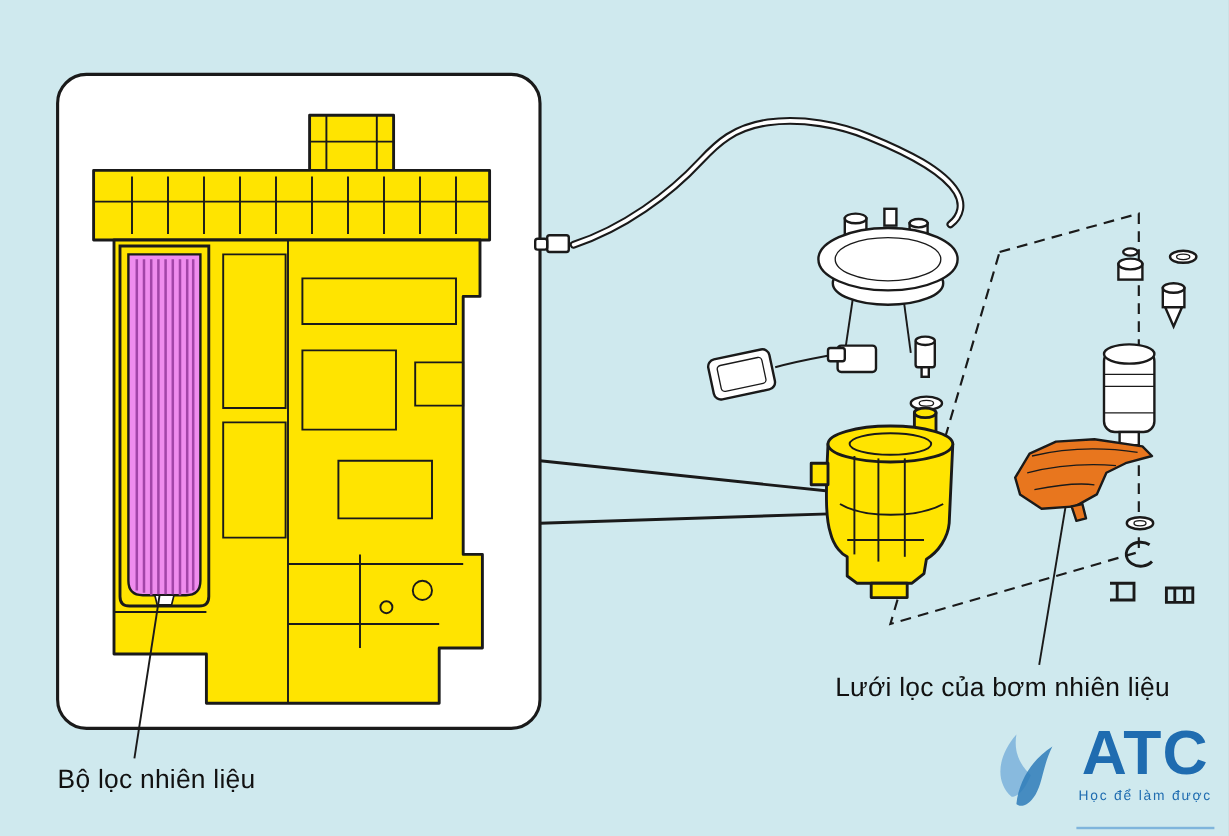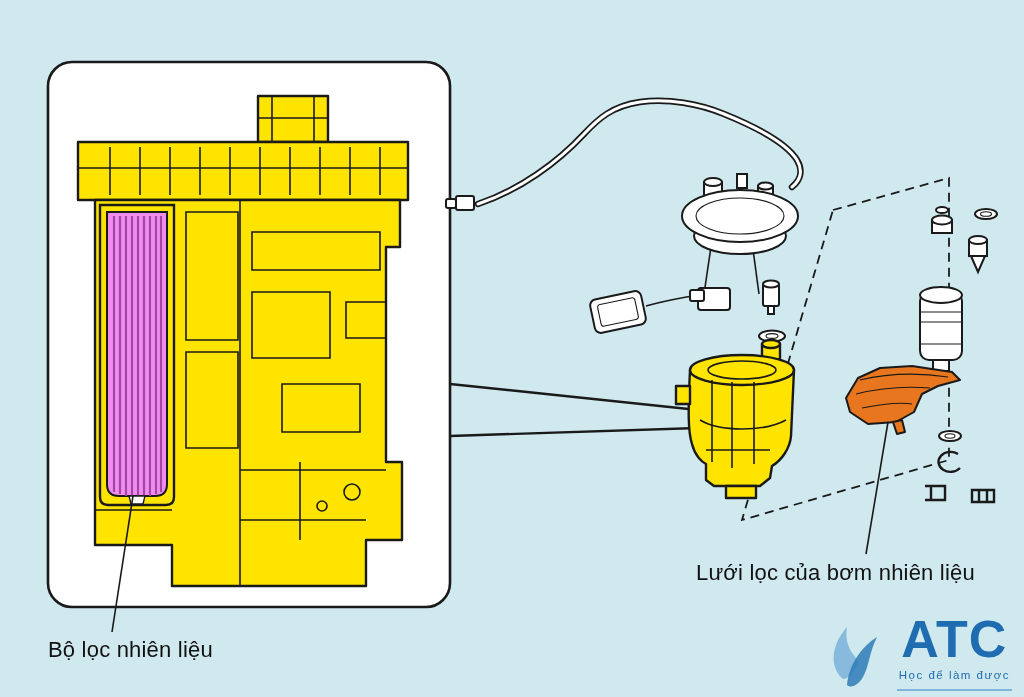--- a/index.html
+++ b/index.html
@@ -31,33 +31,33 @@
     position:absolute;
     color:#111;
     font-size:22px;
     letter-spacing:.2px;
     white-space:nowrap;
   }
 
   .logo{
     position:absolute;
     right:12px;bottom:6px;
-    display:flex;align-items:flex-end;gap:18px;
+    display:flex;gap:18px;
   }
   .logo-text-wrap{display:flex;flex-direction:column;align-items:center;}
   .logo-name{
     color:var(--logo-blue,#1f6cb0);
     font-size:52px;font-weight:bold;line-height:1;
     letter-spacing:1px;
   }
   .logo-tagline{
     color:var(--logo-blue,#1f6cb0);
     font-size:11.5px;letter-spacing:1.5px;
     border-bottom:2px solid var(--logo-light,#7fb5dc);
-    padding:2px 2px 8px 2px;margin-top:2px;
+    padding:2px 2px 19px 2px;margin-top:2px;
   }
 </style>
 </head>
 <body>
 
 <div class="page">
 
   <svg class="diagram" viewBox="0 0 1024 697">
 
     <g>

